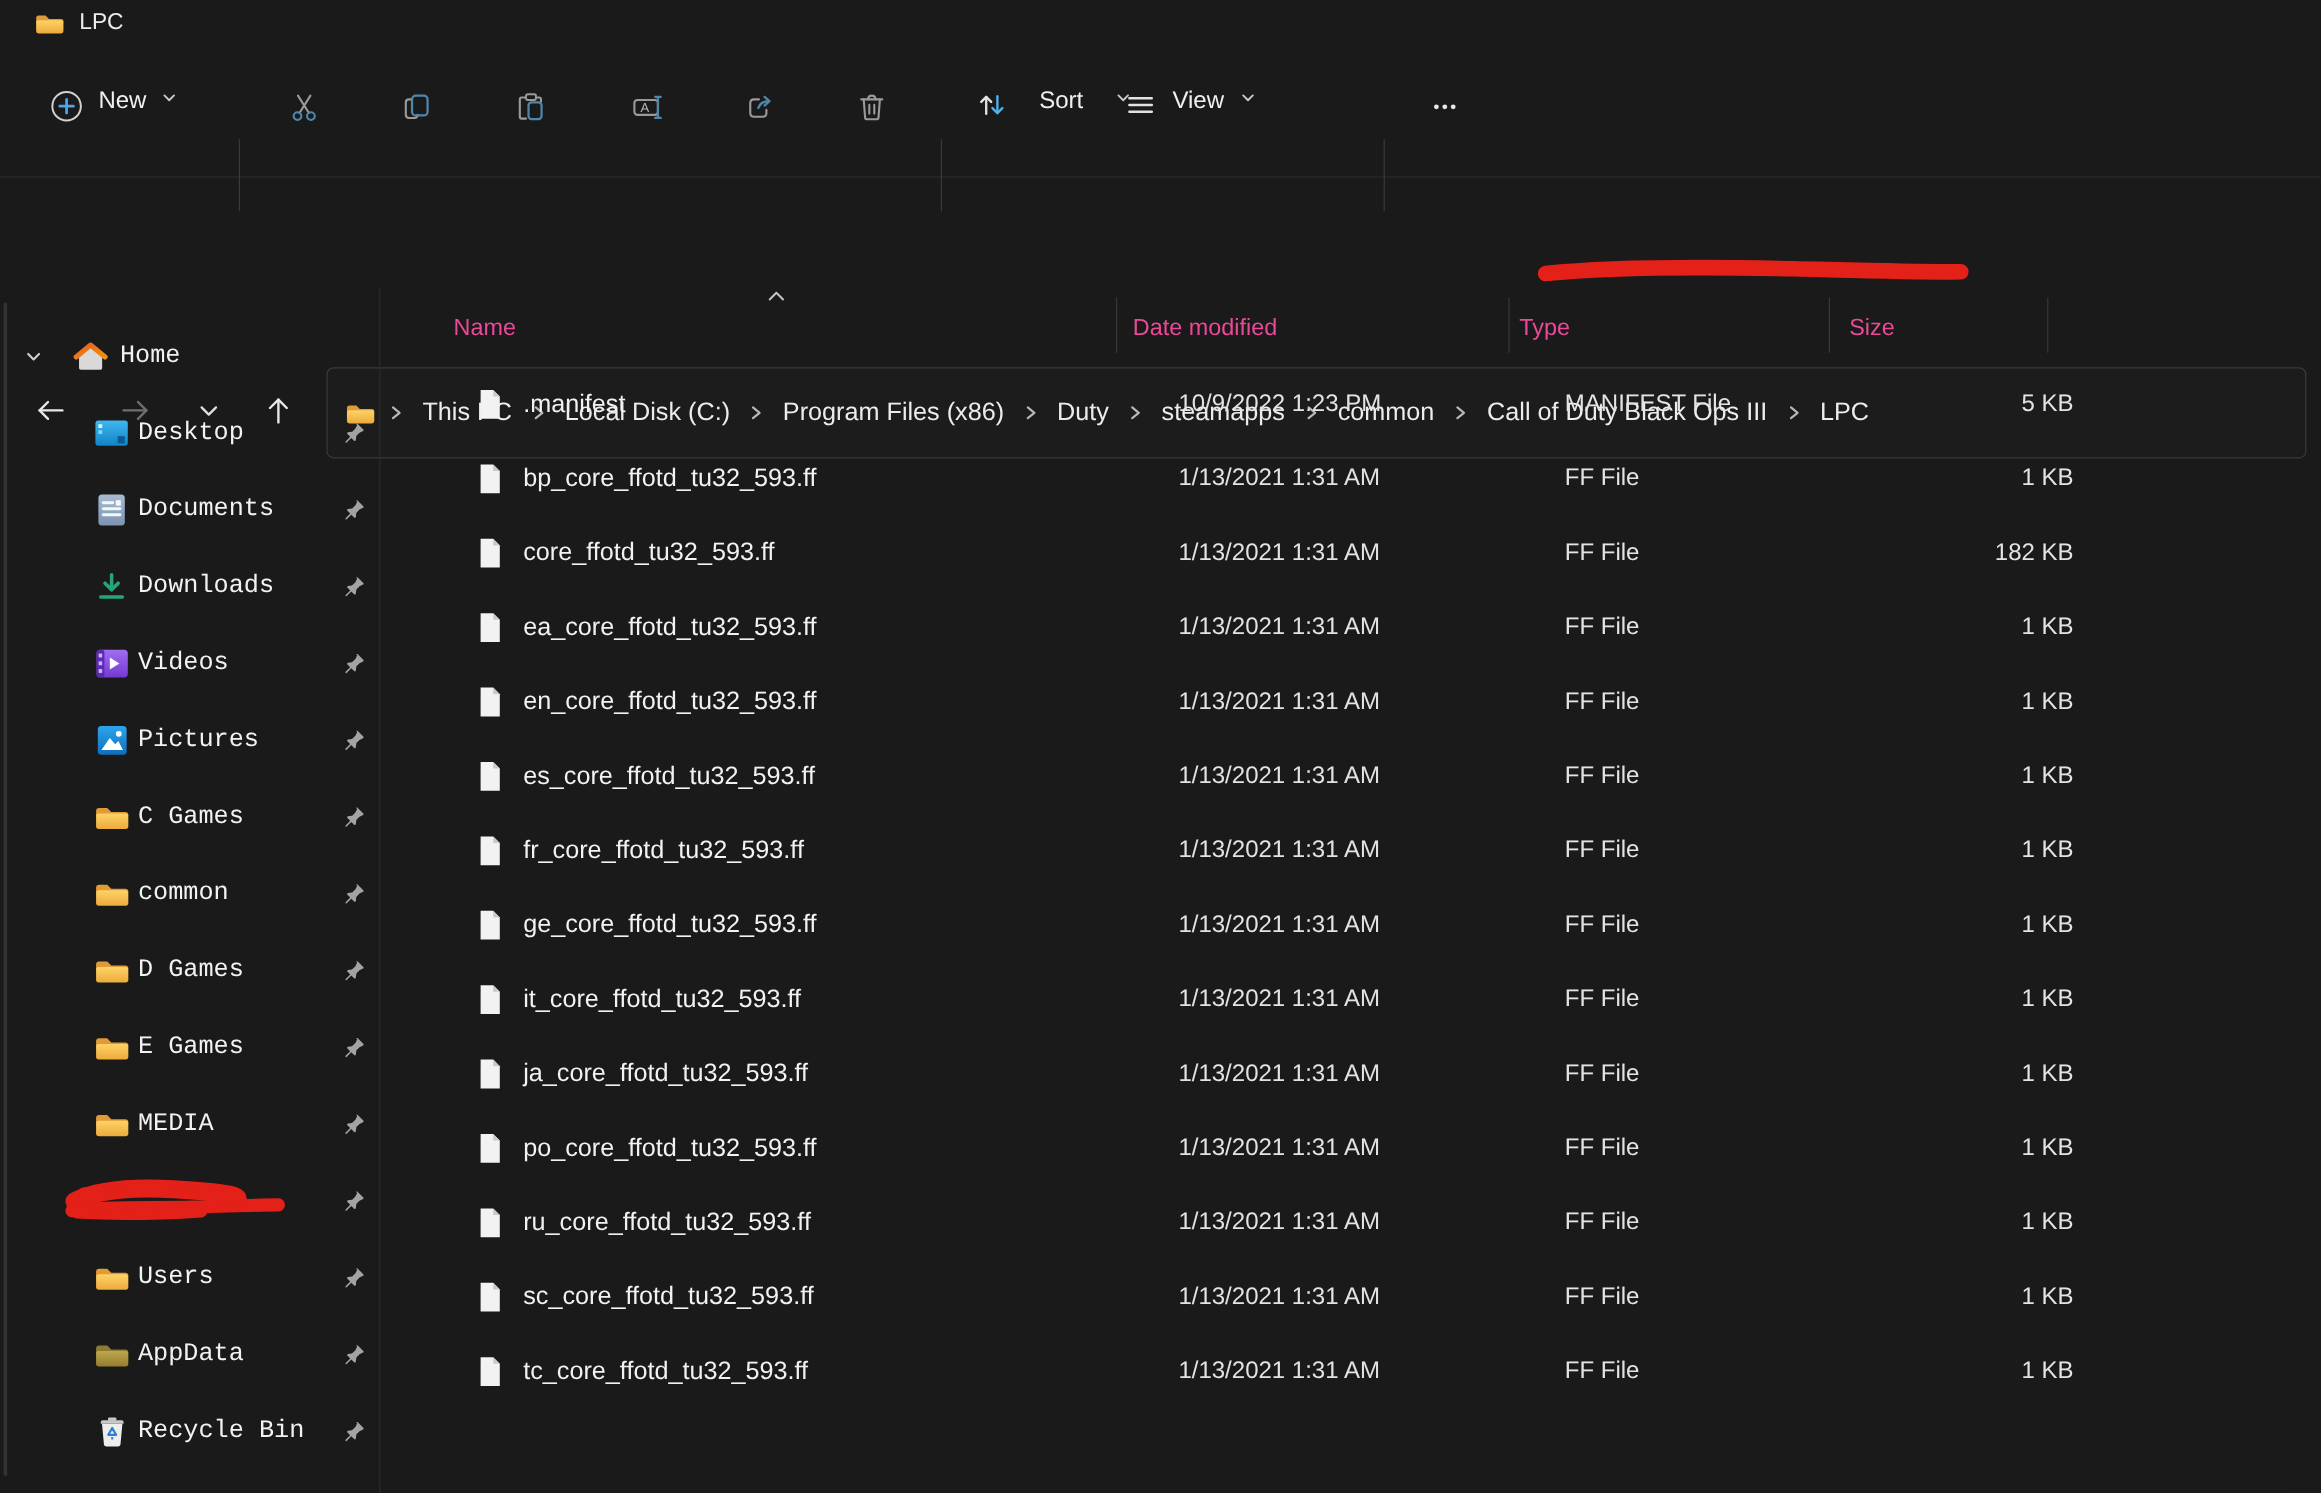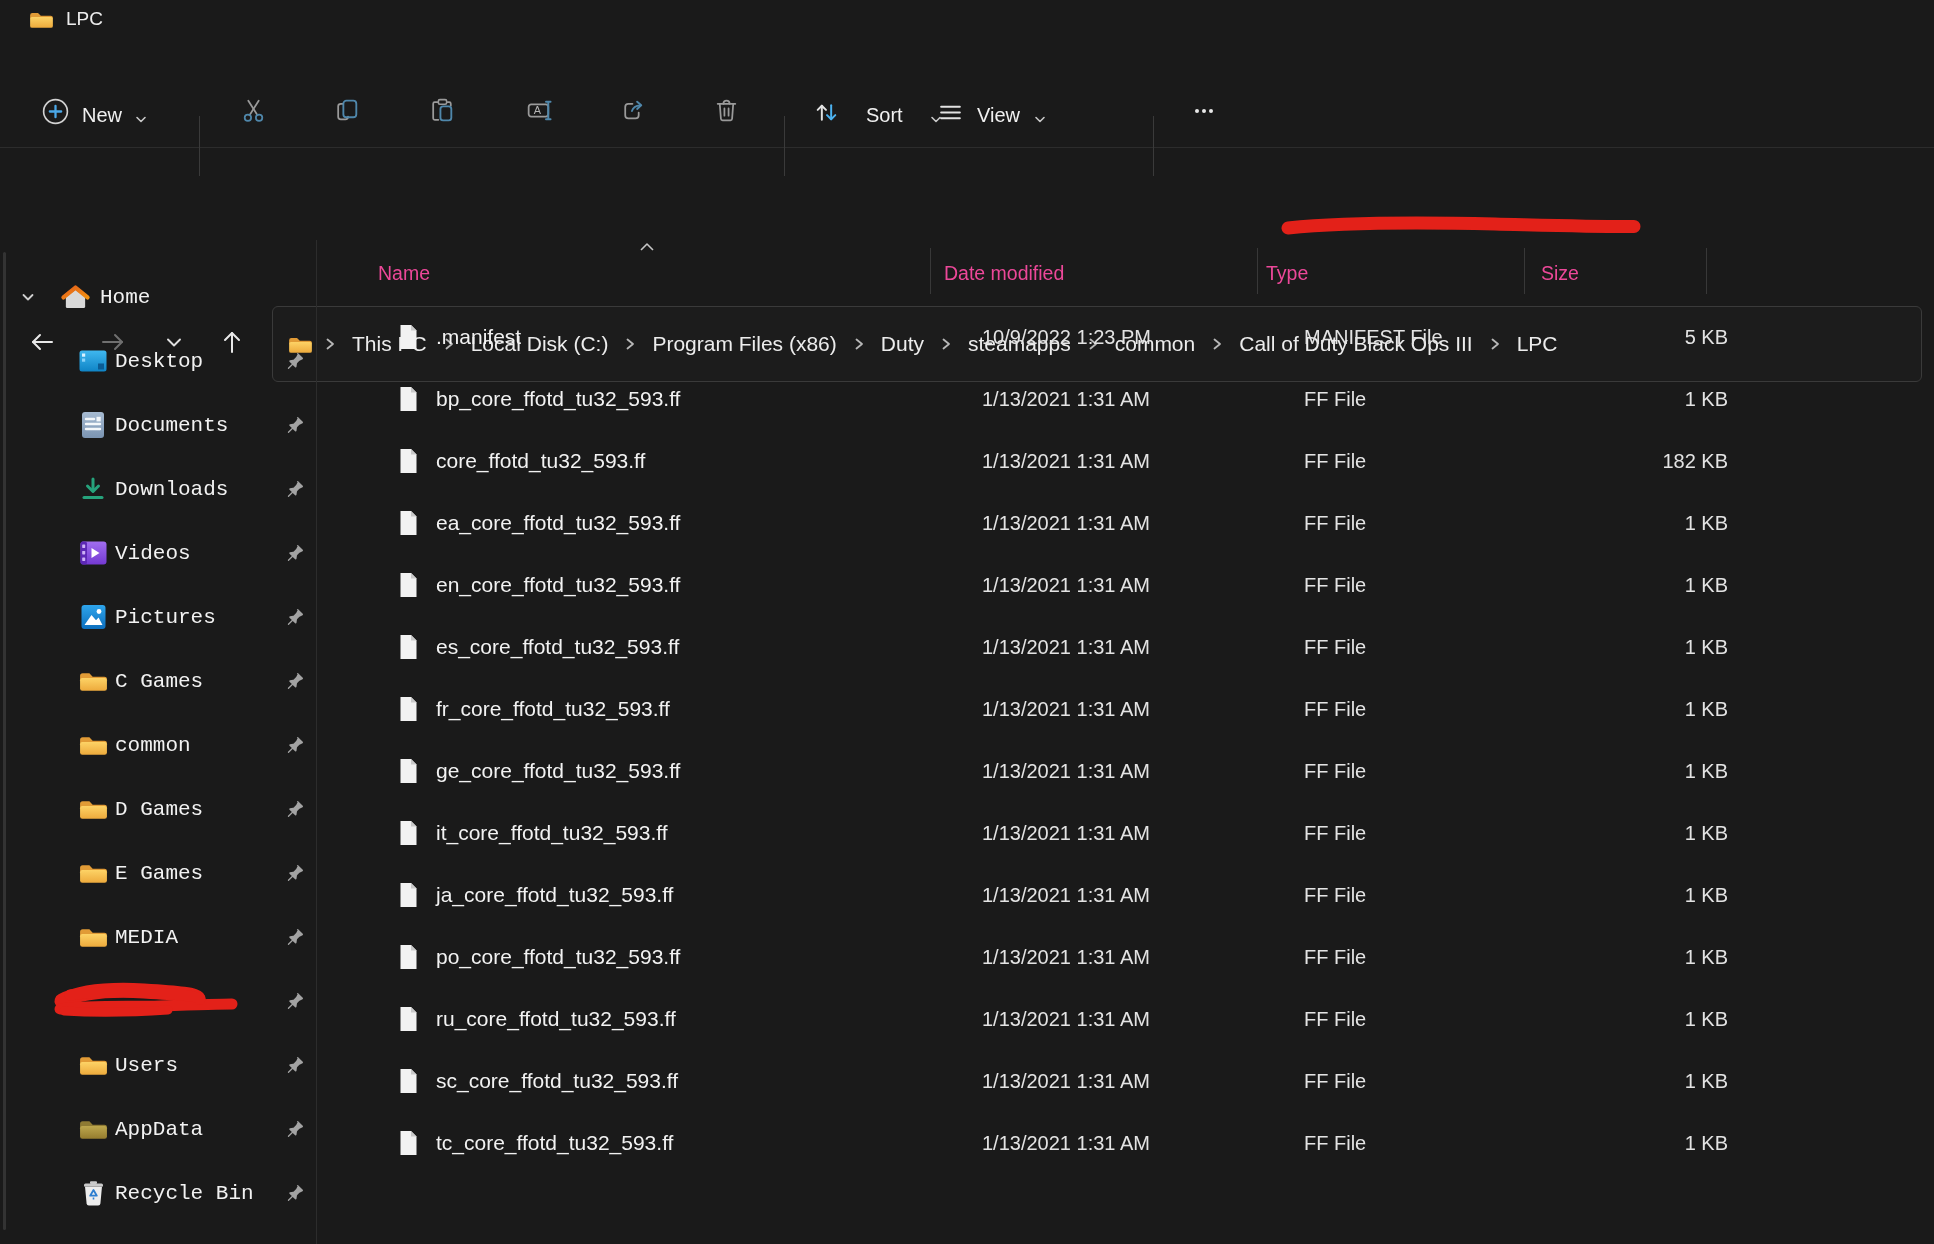--- a/index.html
+++ b/index.html
@@ -7,21 +7,21 @@
        font-family:"Liberation Sans","DejaVu Sans",sans-serif;color:#ececec;}
   svg{display:block;}
 
   
   .titlebar{position:absolute;left:0;top:0;width:100%;height:52px;}
   .title-group{position:absolute;left:28px;top:8px;display:flex;align-items:center;gap:11px;}
   .title-text{font-size:19px;color:#ececec;}
 
   
   .toolbar{position:absolute;left:0;top:52px;width:100%;height:96px;border-bottom:1px solid #2c2c2c;box-sizing:border-box;}
-  .tb{position:absolute;top:50%;transform:translateY(-50%);display:flex;align-items:flex-end;justify-content:center;border-radius:6px;}
+  .tb{position:absolute;top:50%;transform:translateY(-50%);display:flex;align-items:flex-start;justify-content:center;border-radius:6px;}
   .tb-label{font-size:20px;color:#f0f0f0;}
   #btn-new{left:28px;height:54px;padding:0 12px;gap:11px;}
   .tb-icon-btn{width:50px;height:50px;}
   .tb-divider{position:absolute;top:64px;height:60px;width:1px;background:#3a3a3a;}
   #btn-sort{left:800px;height:54px;padding:0 12px;gap:25px;}
   #btn-view{left:924px;height:54px;padding:0 12px;gap:12px;}
   #btn-more{left:1178px;width:52px;height:52px;}
 
   
   .navbar{position:absolute;left:0;top:148px;width:100%;height:92px;}

